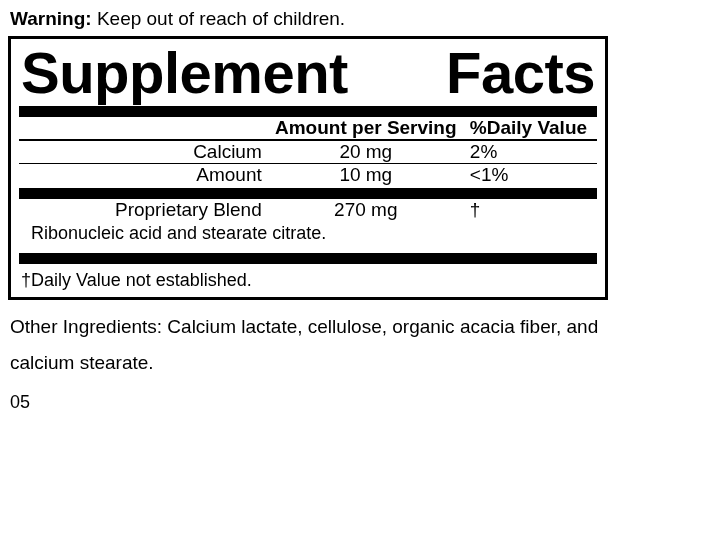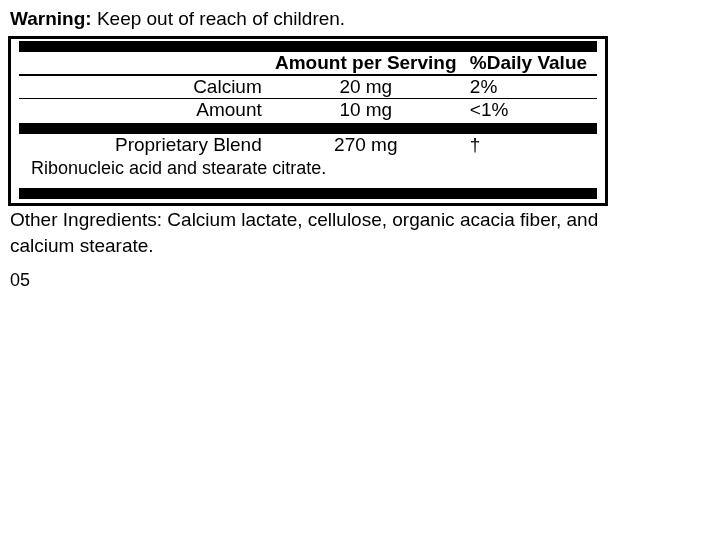--- a/index.html
+++ b/index.html
@@ -111,41 +111,45 @@
   }
 
   .footnote {
     font-size: 18px;
     line-height: 22px;
     padding: 5px 0 2px 2px;
   }
 
   .other-ing {
     font-size: 19px;
-    line-height: 26px;
-    padding: 1px 2px 0 2px;
+    line-height: 36px;
+    padding: 9px 2px 0 2px;
   }
 
   .code {
     font-size: 18px;
     line-height: 22px;
     padding: 10px 2px 0 2px;
   }
 </style>
 </head>
 <body>
 
 <div class="page">
 
   <div class="warning">
     <b>Warning:</b><span> Keep out of reach of children.</span>
   </div>
 
   <div class="panel">
 
+    <div class="sf-title">
+      <span>Supplement</span>
+      <span>Facts</span>
+    </div>
 
 
     <div class="rule-thick"></div>
 
     <table class="facts">
       <tbody>
           <tr class="hdr-row">
         <th class="col-name"></th>
         <th class="col-amt">Amount per Serving</th>
         <th class="col-dv">%Daily Value</th>
@@ -185,20 +189,21 @@
         <td class="col-name">Proprietary Blend</td>
         <td class="col-amt">270 mg</td>
         <td class="col-dv">†</td>
       </tr>
     </tbody>
       </table>
     <div class="blend-sub">Ribonucleic acid and stearate citrate.</div>
 
     <div class="rule-thick"></div>
 
+    <div class="footnote">†Daily Value not established.</div>
 
   </div>
 
   <div class="other-ing">Other Ingredients: Calcium lactate, cellulose, organic acacia fiber, and calcium stearate.</div>
 
   <div class="code">05</div>
 
 </div>
 
 </body></html>

